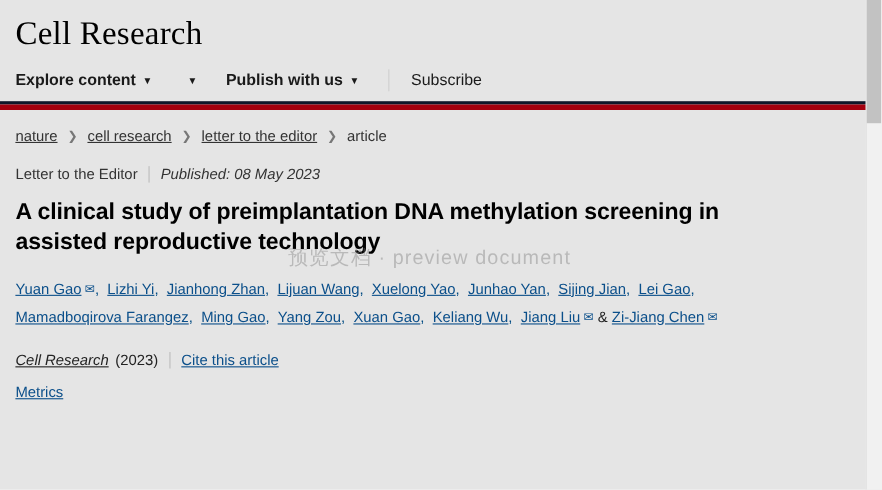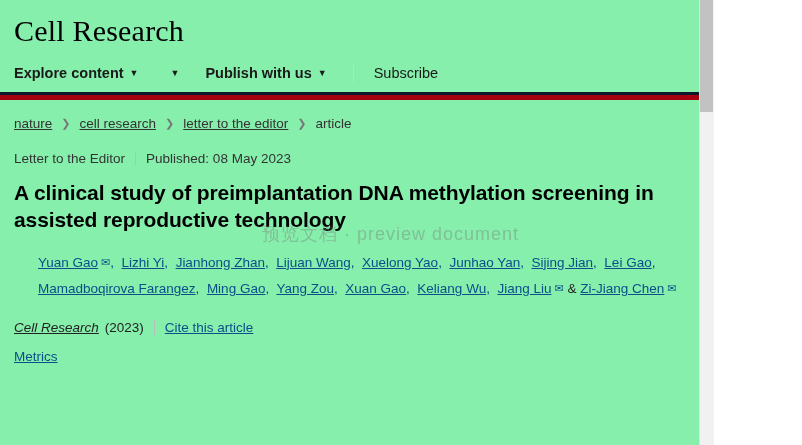--- a/index.html
+++ b/index.html
@@ -10,23 +10,23 @@
     width: 802px;
     height: 445px;
     background: #ffffff;
     font-family: "Liberation Sans", sans-serif;
     color: #222222;
     overflow: hidden;
     position: relative;
   }
   .page {
     position: relative;
-    width: 714px;
+    width: 802px;
     height: 445px;
-    background: #86efac;
+    background: #e5e5e5;
   }
   
   .masthead {
     padding: 10px 14px 4px 14px;
   }
   .journal-title {
     font-family: "Liberation Serif", serif;
     font-size: 30px;
     font-weight: 400;
     letter-spacing: 0.2px;
@@ -110,38 +110,37 @@
     font-size: 13.5px;
     color: #333333;
   }
   .meta-type { color: #333333; }
   .meta-sep {
     width: 1px;
     height: 15px;
     background: #bcbcbc;
     margin: 0 10px;
   }
-  .meta-pub { color: #333333; }
+  .meta-pub { color: #333333; font-style: italic; }
   
   .article-title {
     font-size: 21px;
     font-weight: bold;
     line-height: 1.28;
     color: #000000;
     margin: 0;
     padding: 14px 60px 0 14px;
     letter-spacing: -0.1px;
   }
   
   .authors {
     padding: 16px 14px 0 14px;
     font-size: 13.5px;
     line-height: 1.95;
     color: #004b83;
-    margin-left: 24px;
   }
   .author {
     color: #0b4f8a;
     text-decoration: underline;
     cursor: pointer;
     white-space: nowrap;
   }
   .author-plain {
     color: #222222;
   }

